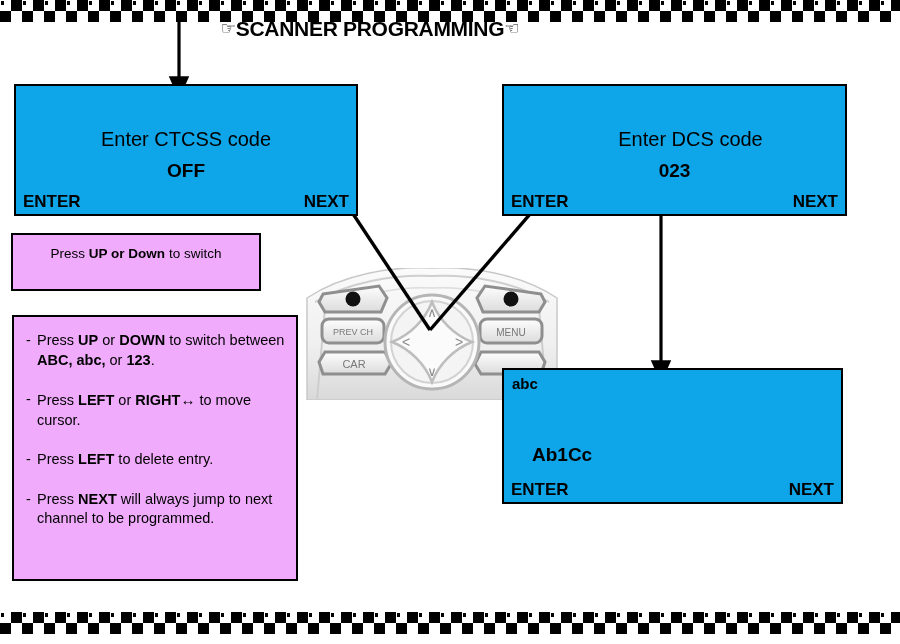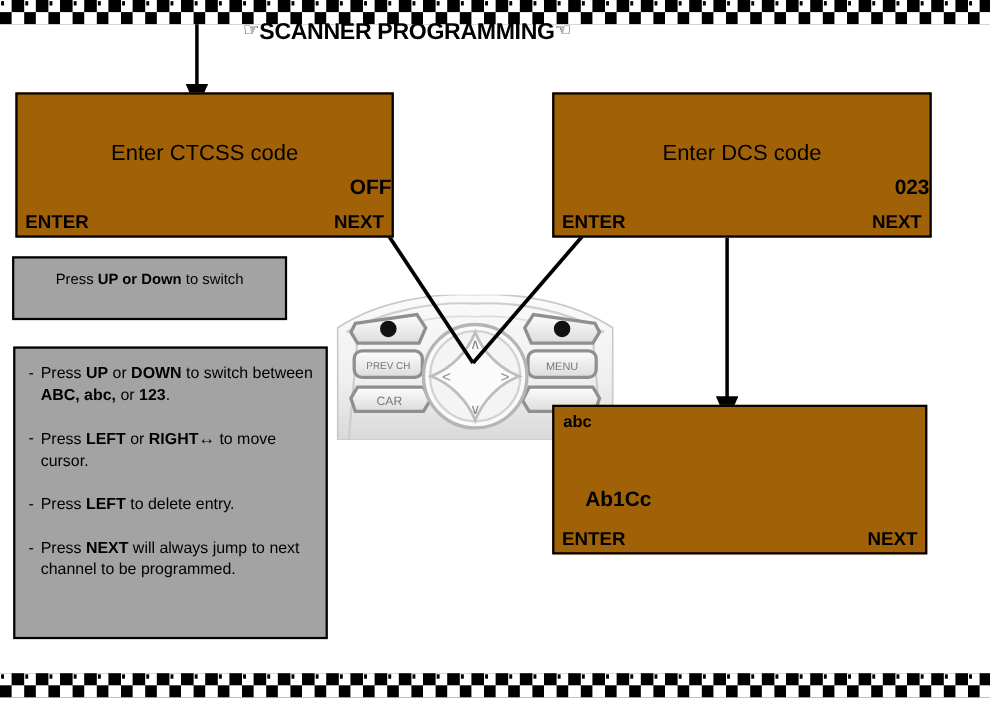--- a/index.html
+++ b/index.html
@@ -70,41 +70,41 @@
   .title-sub {
     font-size: 19px;
     font-weight: bold;
     margin-top: 6px;
   }
 
   
   .lcd {
     position: absolute;
     border: 2px solid #000;
-    background: #a16207;
+    background: #0ea5e9;
     box-sizing: border-box;
   }
   .lcd-mode {
     position: absolute;
     left: 8px;
     top: 5px;
     font-size: 15px;
     font-weight: bold;
   }
   .lcd-prompt {
     position: absolute;
     width: 100%;
     text-align: center;
     font-size: 20px;
     font-weight: normal;
   }
   .lcd-value {
     position: absolute;
     width: 100%;
-    text-align: right;
+    text-align: center;
     font-size: 19px;
     font-weight: bold;
   }
   .lcd-softkeys {
     position: absolute;
     left: 0;
     bottom: 2px;
     width: 100%;
     box-sizing: border-box;
     padding: 0 7px;
@@ -112,37 +112,37 @@
     justify-content: space-between;
     font-size: 17px;
     font-weight: bold;
   }
 
   #lcd-ctcss { left: 14px;  top: 84px;  width: 344px; height: 132px; }
   #lcd-ctcss .lcd-prompt { top: 42px; }
   #lcd-ctcss .lcd-value  { top: 74px; }
 
   #lcd-dcs   { left: 502px; top: 84px;  width: 345px; height: 132px; }
-  #lcd-dcs .lcd-prompt { top: 42px; }
+  #lcd-dcs .lcd-prompt { top: 42px; padding-left: 16px; }
   #lcd-dcs .lcd-value  { top: 74px; }
 
   #lcd-alpha { left: 502px; top: 368px; width: 341px; height: 136px; }
   #lcd-alpha .lcd-prompt { top: 42px; }
   #lcd-alpha .lcd-value  {
     top: 74px;
     text-align: left;
     padding-left: 28px;
     box-sizing: border-box;
   }
 
   
   .note-box {
     position: absolute;
     border: 2px solid #000;
-    background: #a3a3a3;
+    background: #f0abfc;
     box-sizing: border-box;
   }
   #note-updown {
     left: 11px;
     top: 233px;
     width: 250px;
     height: 58px;
     text-align: center;
     font-size: 13.5px;
     line-height: 1.45;

